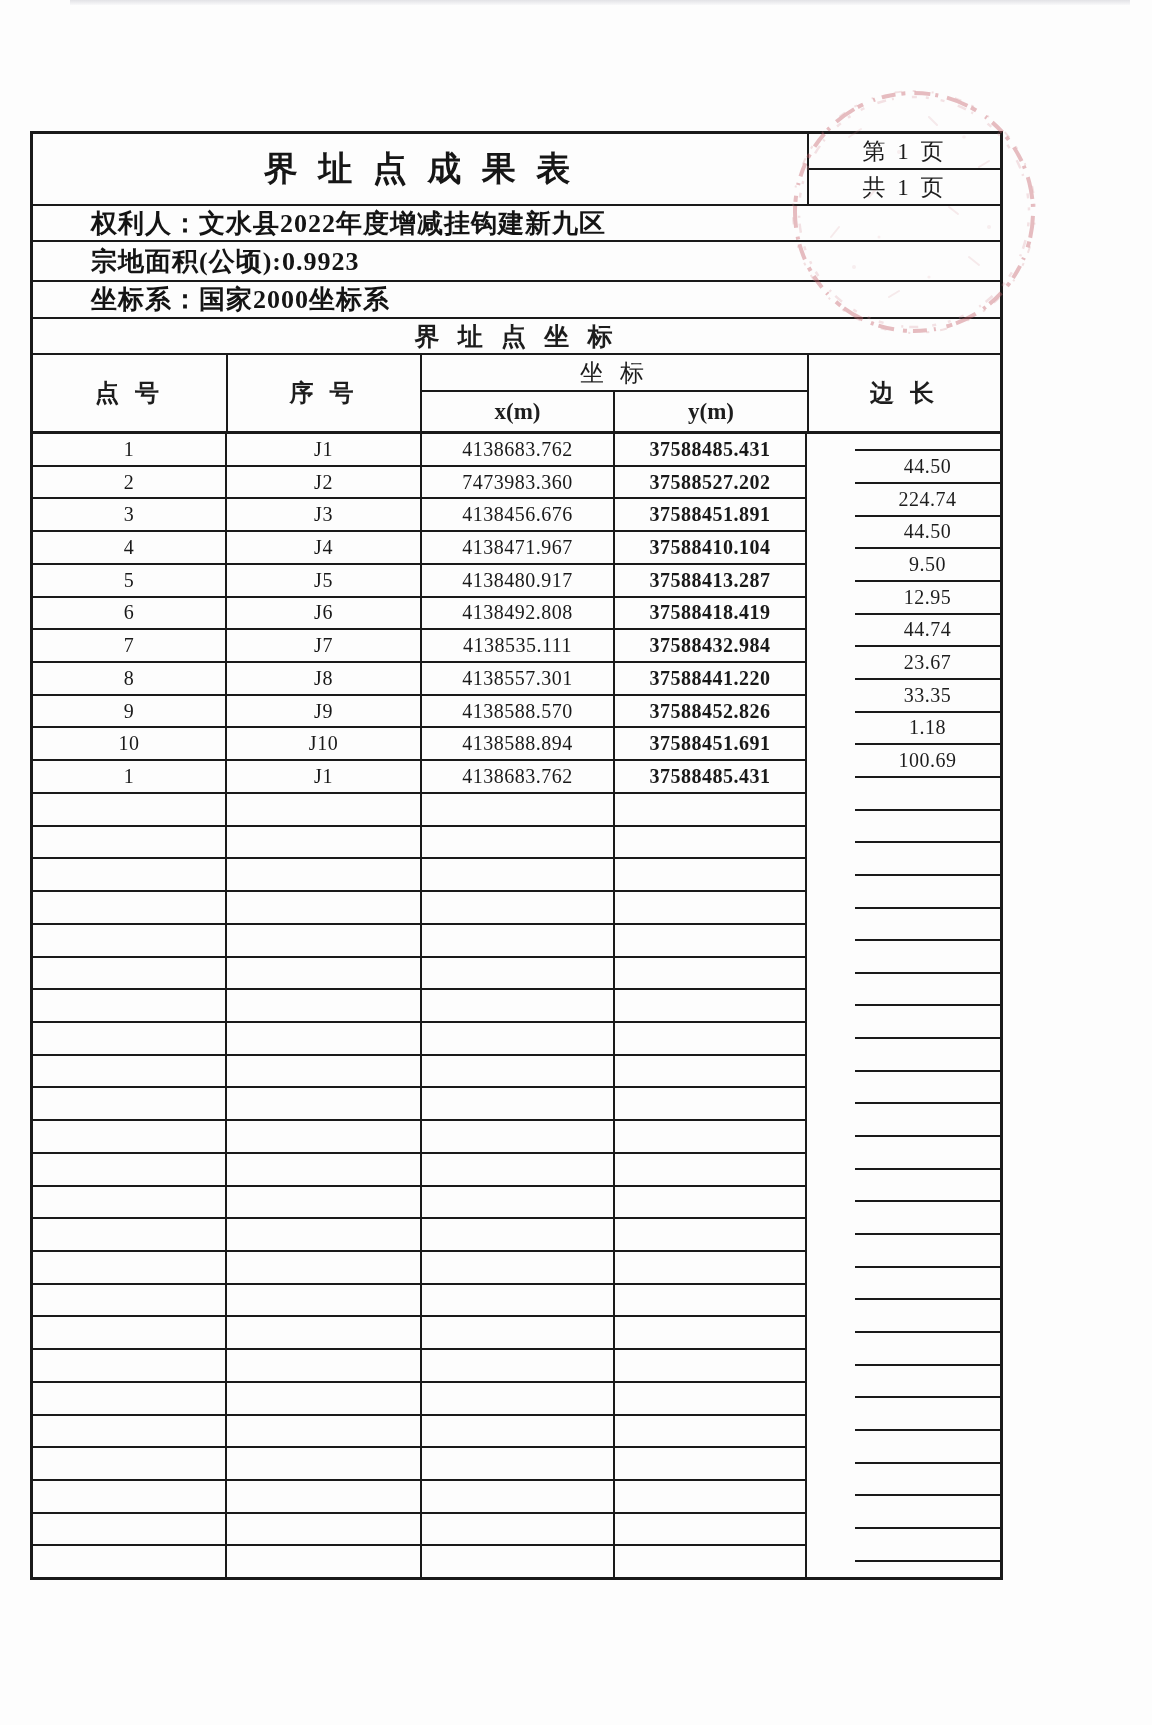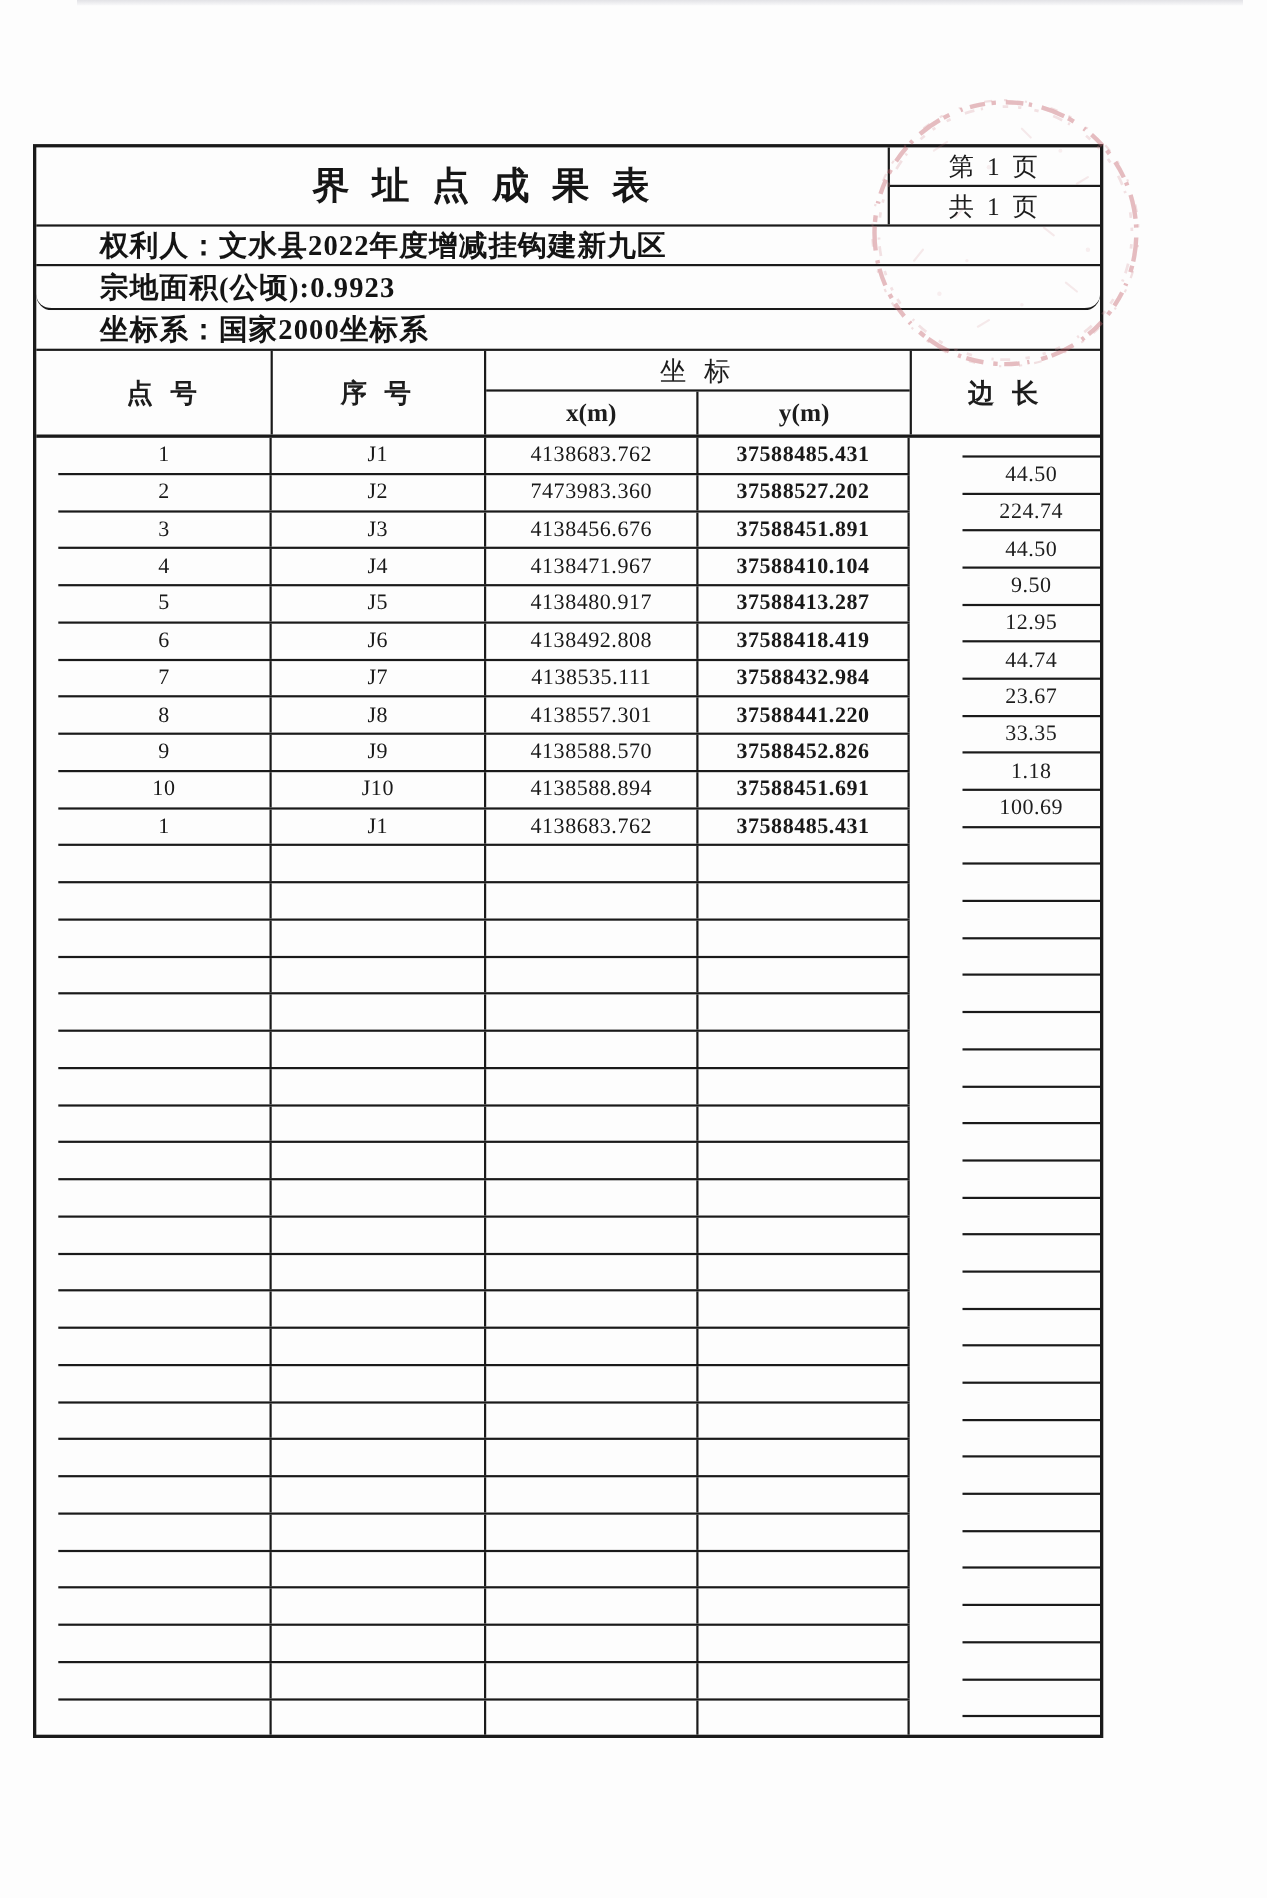--- a/index.html
+++ b/index.html
@@ -12,21 +12,21 @@
   .top-strip{
     position:absolute;left:70px;top:0;width:1060px;height:5px;
     background:linear-gradient(#e2e2e6,#f9f9fa);
   }
   
   .doc{
     position:absolute;left:30px;top:131px;width:973px;height:1449px;
     border:3px solid #1a1a1a;box-sizing:border-box;
     display:flex;flex-direction:column;background:transparent;
   }
-  .sec{box-sizing:border-box;flex:0 0 auto;padding-left:20px;}
+  .sec{box-sizing:border-box;flex:0 0 auto;}
   .bb{border-bottom:2px solid #1a1a1a;}
   
   .sec-title{height:72px;position:relative;display:flex;align-items:center;}
   .title-text{
     width:774px;text-align:center;font-size:34px;font-weight:600;
     letter-spacing:6px;color:#161616;
   }
   .page-box{
     position:absolute;right:0;top:0;width:193px;height:100%;
     border-left:2px solid #1a1a1a;box-sizing:border-box;
@@ -36,21 +36,21 @@
     flex:1 1 0;display:flex;align-items:center;justify-content:center;
     font-size:23px;letter-spacing:3px;box-sizing:border-box;
   }
   .page-box .pcell:first-child{border-bottom:2px solid #1a1a1a;text-align:right;}
   
   .sec-info{
     display:flex;align-items:center;padding-left:58px;
     font-size:26px;font-weight:700;letter-spacing:1px;color:#141414;
   }
   .sec-info.r1{height:36px;}
-  .sec-info.r2{height:40px;border-radius:14px;}
+  .sec-info.r2{height:40px;}
   .sec-info.r3{height:37px;}
   
   .sec-banner{
     height:36px;display:flex;align-items:center;justify-content:center;
     font-size:25px;font-weight:600;letter-spacing:6px;
   }
   
   .sec-header{height:79px;display:flex;border-bottom:3px solid #1a1a1a;}
   .hcell{
     box-sizing:border-box;display:flex;align-items:center;justify-content:center;
@@ -107,20 +107,23 @@
   <div class="sec sec-info r1 bb">
     <span>权利人：文水县2022年度增减挂钩建新九区</span>
   </div>
   <div class="sec sec-info r2 bb">
     <span>宗地面积(公顷):0.9923</span>
   </div>
   <div class="sec sec-info r3 bb">
     <span>坐标系：国家2000坐标系</span>
   </div>
 
+  <div class="sec sec-banner bb">
+    <span>界 址 点 坐 标</span>
+  </div>
 
   <div class="sec sec-header">
     <div class="hcell h-point">点 号</div>
     <div class="hcell h-seq">序 号</div>
     <div class="h-coordgroup">
       <div class="h-coord">坐 标</div>
       <div class="h-xy">
         <div class="hcell h-x">x(m)</div>
         <div class="hcell h-y">y(m)</div>
       </div>

